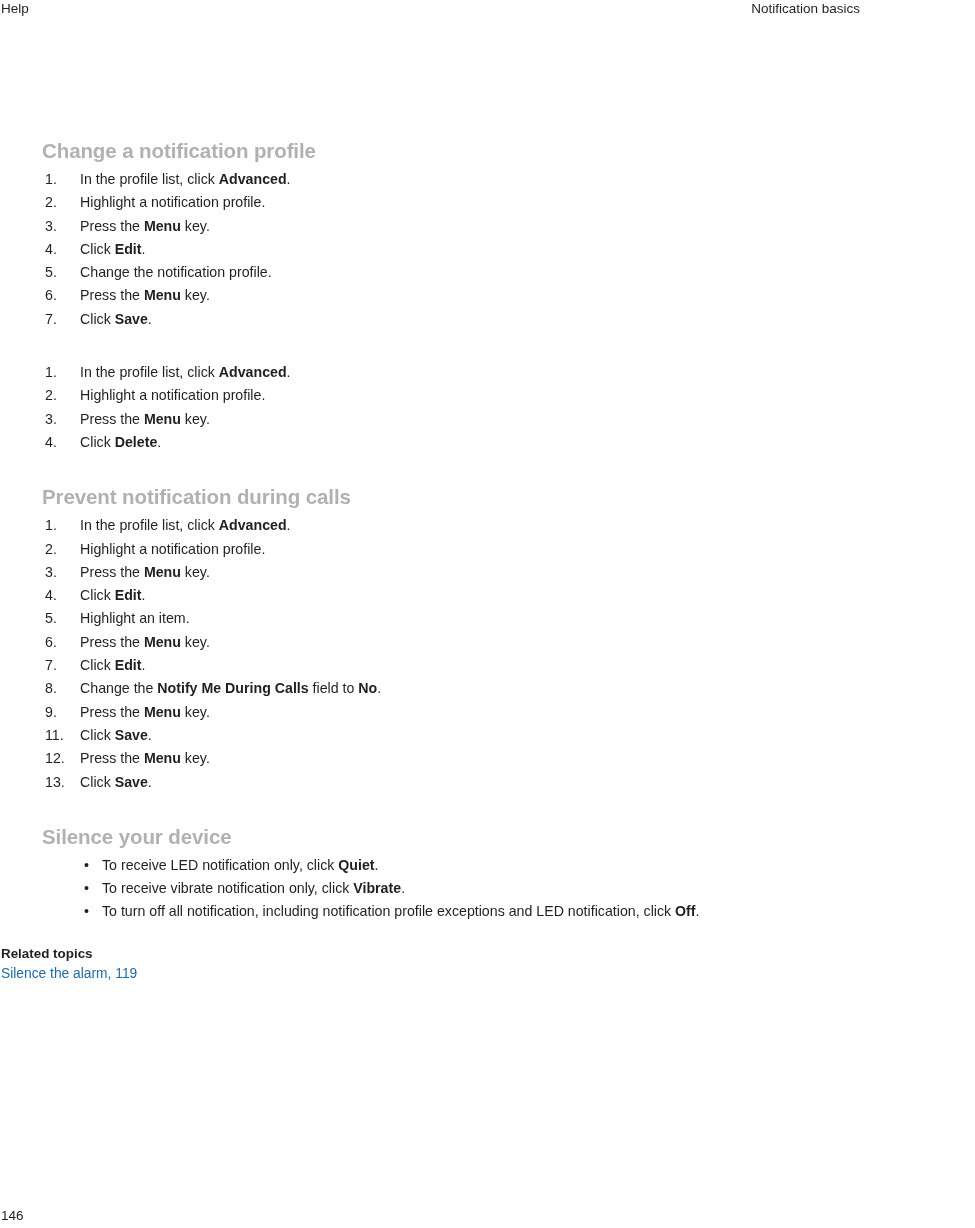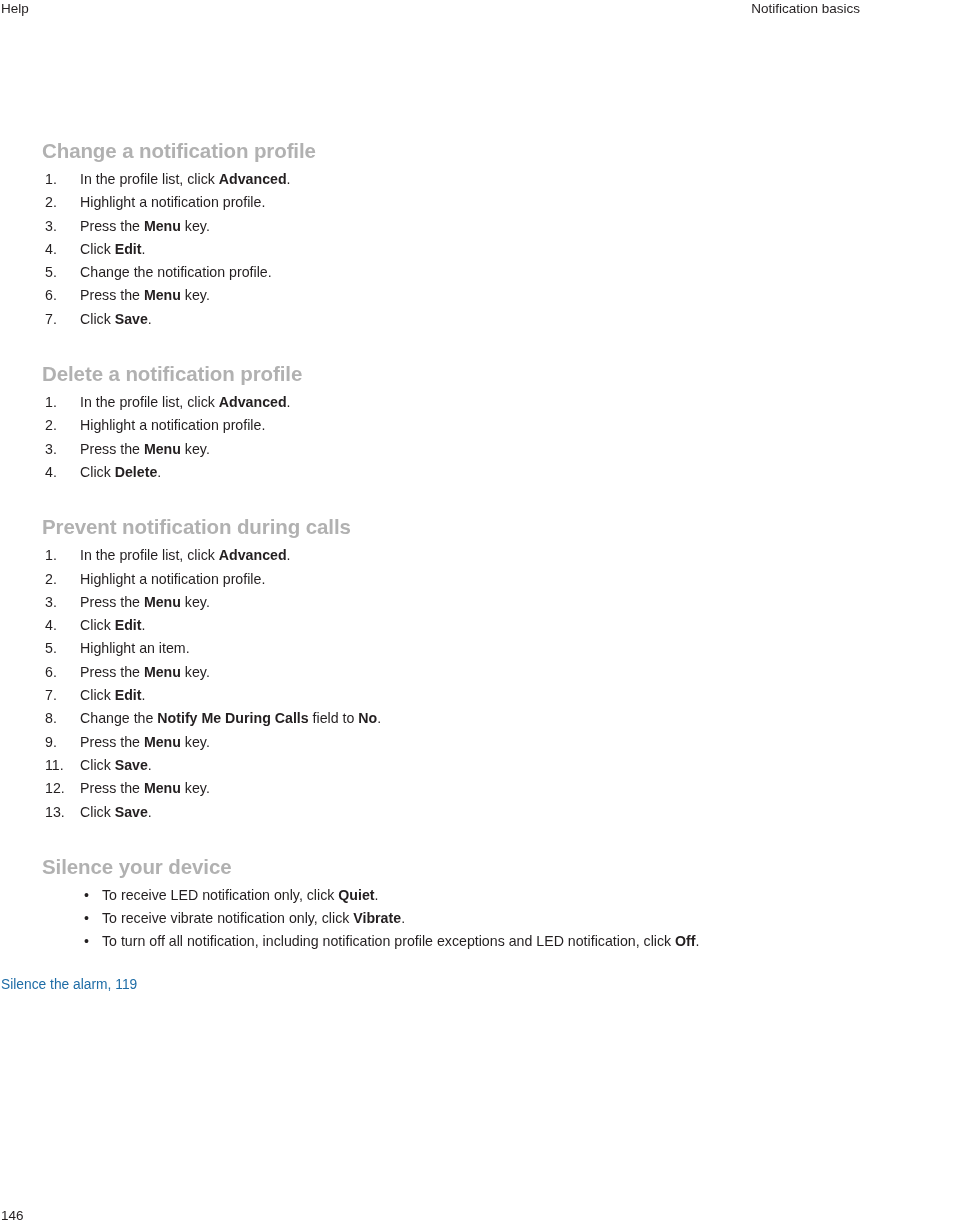--- a/index.html
+++ b/index.html
@@ -158,21 +158,20 @@
         <li><span class="num">1.</span><span>In the profile list, click </span><b>Advanced</b><span>.</span></li>
         <li><span class="num">2.</span><span>Highlight a notification profile.</span></li>
         <li><span class="num">3.</span><span>Press the </span><b>Menu</b><span> key.</span></li>
         <li><span class="num">4.</span><span>Click </span><b>Edit</b><span>.</span></li>
         <li><span class="num">5.</span><span>Change the notification profile.</span></li>
         <li><span class="num">6.</span><span>Press the </span><b>Menu</b><span> key.</span></li>
         <li><span class="num">7.</span><span>Click </span><b>Save</b><span>.</span></li>
       </ol>
     </div>
     <div class="section">
-      <h2 class="section-title">Delete a notification profile</h2>
       <ol class="steps">
         <li><span class="num">1.</span><span>In the profile list, click </span><b>Advanced</b><span>.</span></li>
         <li><span class="num">2.</span><span>Highlight a notification profile.</span></li>
         <li><span class="num">3.</span><span>Press the </span><b>Menu</b><span> key.</span></li>
         <li><span class="num">4.</span><span>Click </span><b>Delete</b><span>.</span></li>
       </ol>
     </div>
     <div class="section">
       <h2 class="section-title">Prevent notification during calls</h2>
       <ol class="steps">
@@ -192,17 +191,18 @@
     </div>
     <div class="section">
       <h2 class="section-title">Silence your device</h2>
       <ul class="bullets">
         <li><span class="bullet">•</span><span>To receive LED notification only, click </span><b>Quiet</b><span>.</span></li>
         <li><span class="bullet">•</span><span>To receive vibrate notification only, click </span><b>Vibrate</b><span>.</span></li>
         <li><span class="bullet">•</span><span>To turn off all notification, including notification profile exceptions and LED notification, click </span><b>Off</b><span>.</span></li>
       </ul>
     </div>
     <div class="related-block">
+      <div class="related-heading">Related topics</div>
       <div><a class="related-link" href="#">Silence the alarm, 119</a></div>
     </div>
   </div>
 
 <div class="page-number">146</div>
 
 </body></html>

